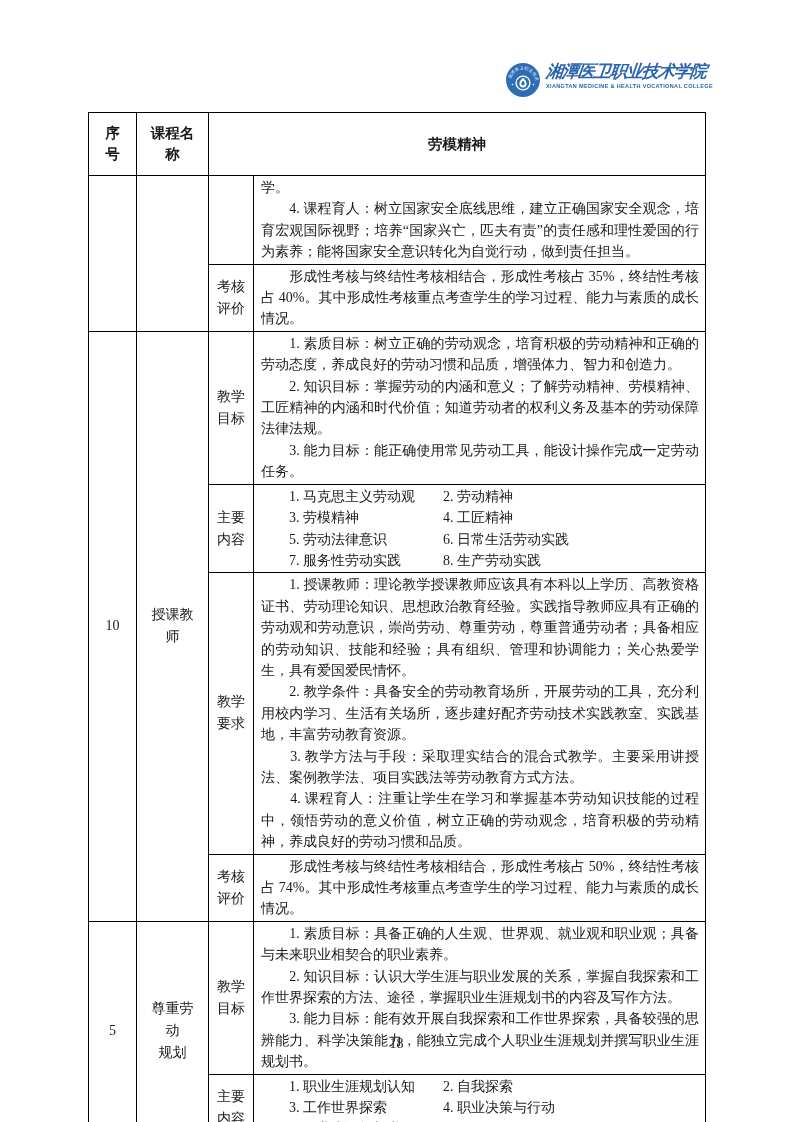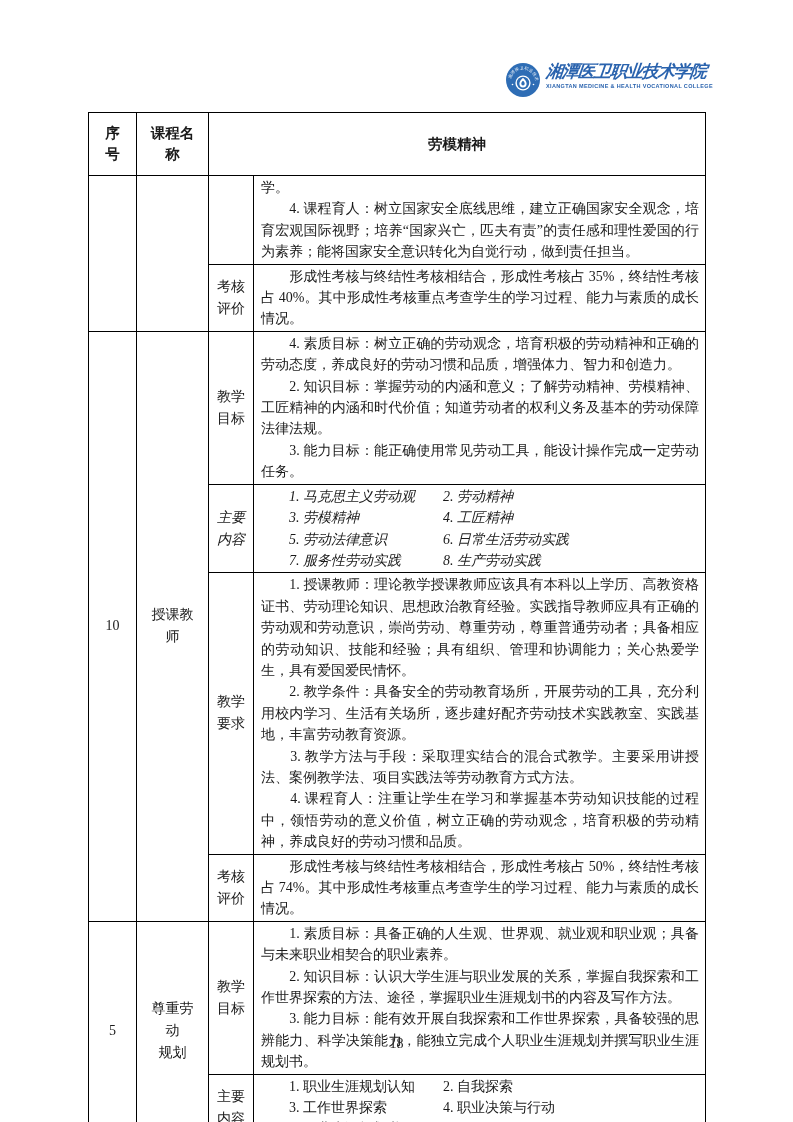--- a/index.html
+++ b/index.html
@@ -26,21 +26,21 @@
   th.hdr{font-weight:bold;font-size:14.5px;text-align:center;height:21px;
          padding:10px;line-height:21px;}
   td.no-cell,td.name-cell{text-align:center;vertical-align:middle;
          white-space:pre-line;line-height:22px;padding:0 14px;}
   td.label-cell{text-align:center;vertical-align:middle;white-space:pre-line;
          line-height:22px;padding:0 2px;margin-left:20px;}
   td.content-cell{vertical-align:top;text-align:justify;white-space:pre-line;
          line-height:21.4px;padding:1px 6px 1px 7px;}
 
   .h-r9a{height:85px;} .h-r9b{height:44px;}
-  .h-r10a{height:145px;} .h-r10b{height:81px;font-style:italic;} .h-r10c{height:273px;} .h-r10d{height:42px;}
+  .h-r10a{height:145px;} .h-r10b{height:81px;} .h-r10c{height:273px;} .h-r10d{height:42px;}
   .h-r11a{height:146px;} .h-r11b{height:63px;}
 
   
   .page-number{position:absolute;left:0;right:0;top:1036px;text-align:center;
                font-size:14px;color:#222;}
 </style>
 </head>
 <body>
 
 <div class="logo">
@@ -91,21 +91,21 @@
       <td class="label-cell h-r9b">考核
 评价</td>
       <td class="content-cell h-r9b">　　形成性考核与终结性考核相结合，形成性考核占 35%，终结性考核占 40%。其中形成性考核重点考查学生的学习过程、能力与素质的成长情况。</td>
     </tr>
 
     <tr>
       <td class="no-cell" rowspan="4">10</td>
       <td class="name-cell" rowspan="4">授课教师</td>
       <td class="label-cell h-r10a">教学
 目标</td>
-      <td class="content-cell h-r10a">　　4. 素质目标：树立正确的劳动观念，培育积极的劳动精神和正确的劳动态度，养成良好的劳动习惯和品质，增强体力、智力和创造力。
+      <td class="content-cell h-r10a">　　1. 素质目标：树立正确的劳动观念，培育积极的劳动精神和正确的劳动态度，养成良好的劳动习惯和品质，增强体力、智力和创造力。
 　　2. 知识目标：掌握劳动的内涵和意义；了解劳动精神、劳模精神、工匠精神的内涵和时代价值；知道劳动者的权利义务及基本的劳动保障法律法规。
 　　3. 能力目标：能正确使用常见劳动工具，能设计操作完成一定劳动任务。</td>
     </tr>
     <tr>
       <td class="label-cell h-r10b">主要
 内容</td>
       <td class="content-cell h-r10b">　　1. 马克思主义劳动观　　2. 劳动精神
 　　3. 劳模精神　　　　　　4. 工匠精神
 　　5. 劳动法律意识　　　　6. 日常生活劳动实践
 　　7. 服务性劳动实践　　　8. 生产劳动实践</td>

